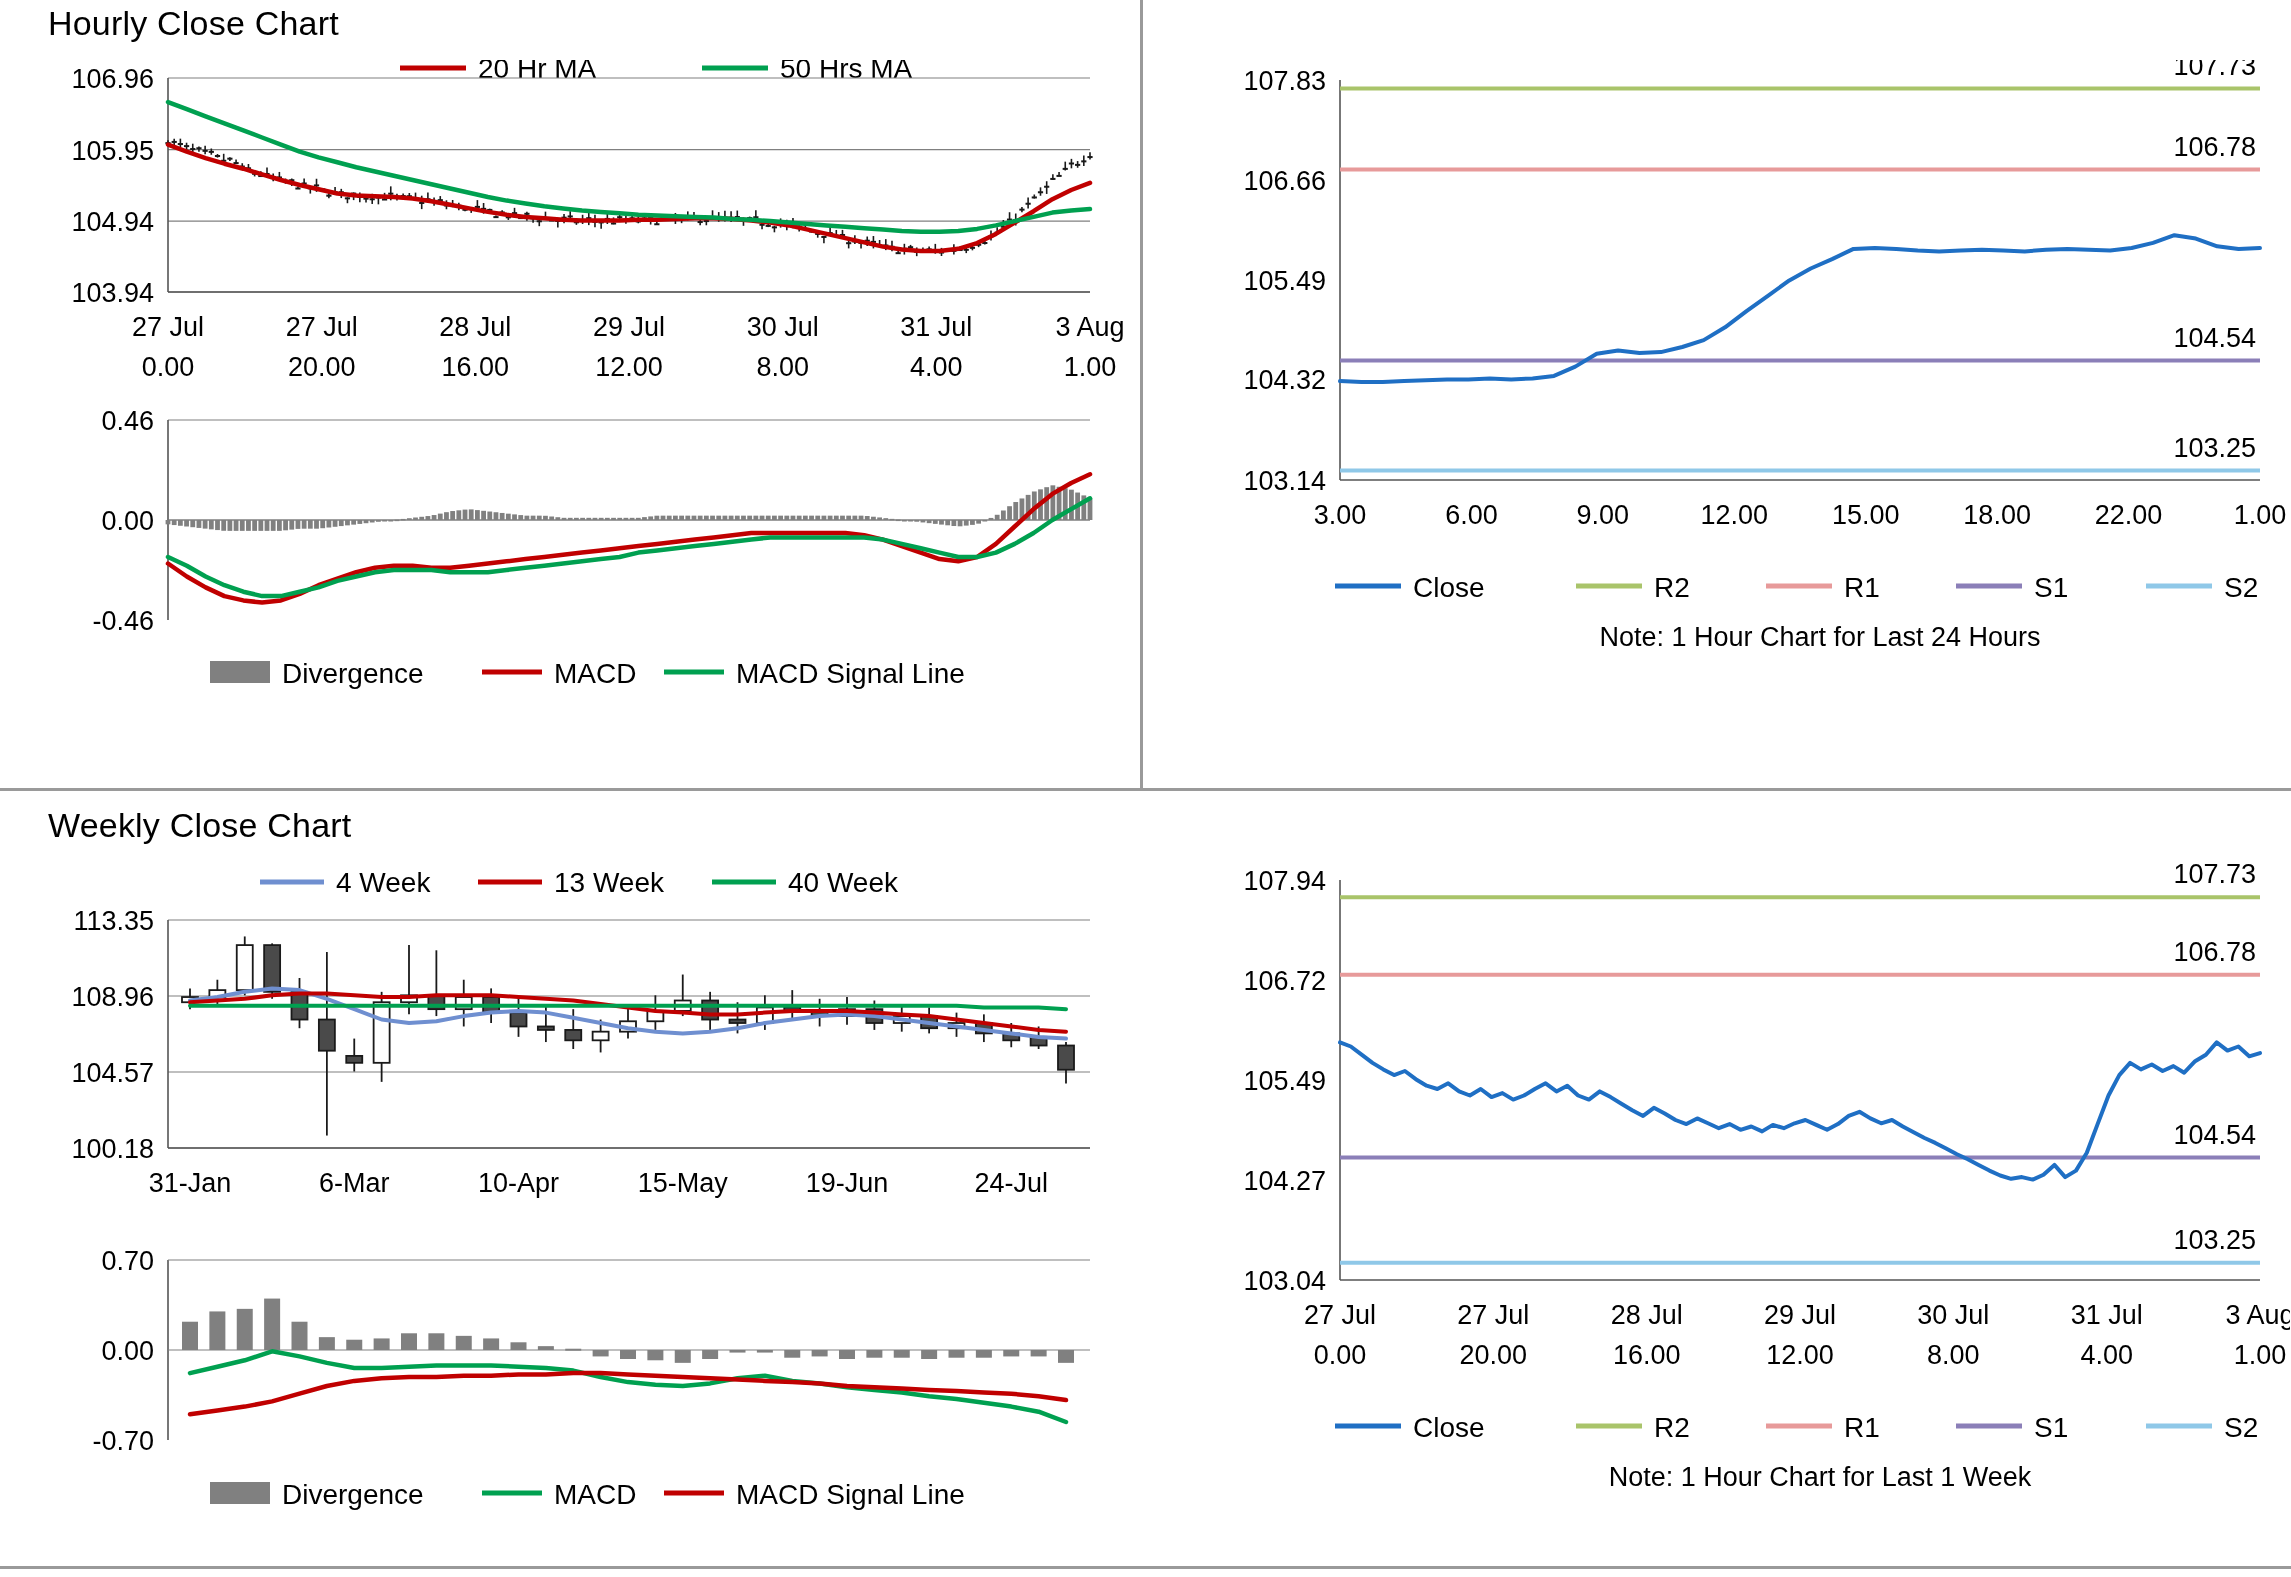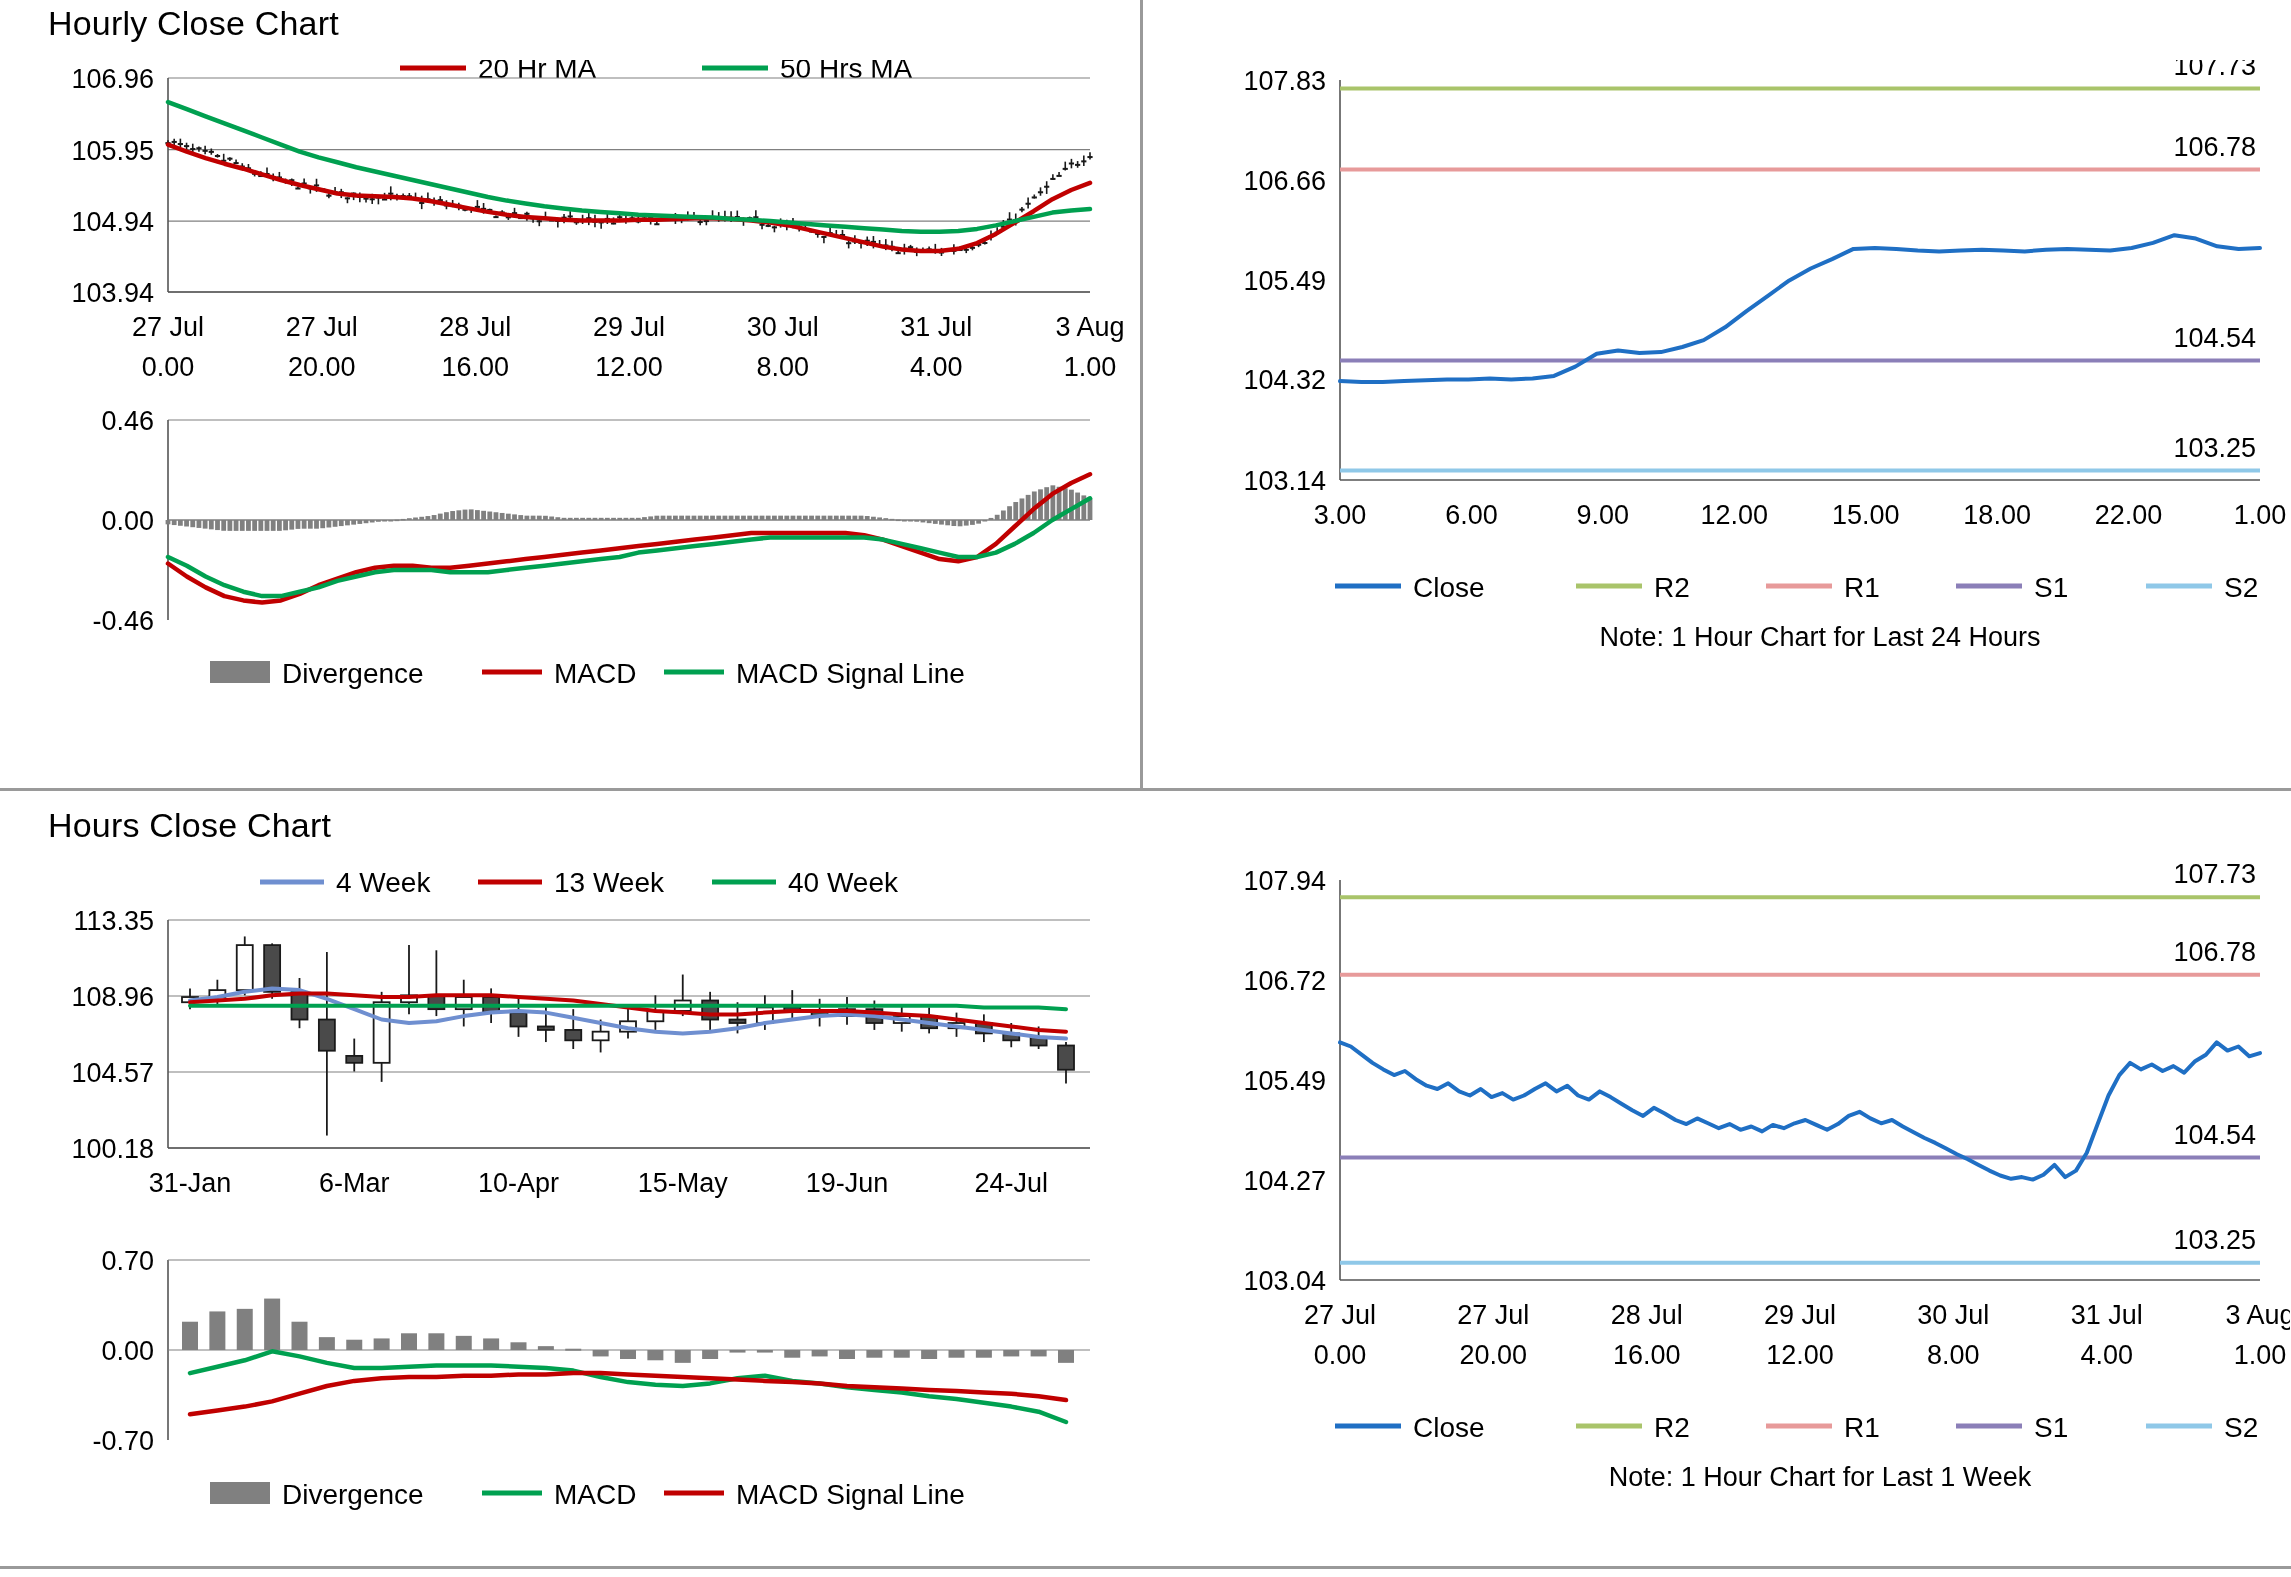--- a/index.html
+++ b/index.html
@@ -26,21 +26,21 @@
   .note-text{font-size:27px;fill:#000;font-family:"Liberation Sans", sans-serif;text-anchor:middle;}
   .gridline{stroke:#808080;stroke-width:1.2;}
   .axisline{stroke:#555;stroke-width:1.6;}
 </style>
 </head>
 <body>
 
 <div class="page">
 
   <div class="section-title" style="position:absolute;left:48px;top:4px;">Hourly Close Chart</div>
-  <div class="section-title" style="position:absolute;left:48px;top:806px;">Hours Close Chart</div>
+  <div class="section-title" style="position:absolute;left:48px;top:806px;">Weekly Close Chart</div>
 
   <div class="hr-sep" style="top:788px;"></div>
   <div class="hr-sep" style="top:1566px;"></div>
   <div style="position:absolute;left:1140px;top:0;width:3px;height:788px;background:#9a9a9a;"></div>
 
   <div class="panel" style="left:0;top:60px;">
     <svg id="svg-hourly-price" width="1130" height="730">
         <g>
           <line x1="400" y1="8" x2="466" y2="8" stroke="#c00000" stroke-width="5"></line>
           <text x="478" y="18" class="legend-text">20 Hr MA</text>

